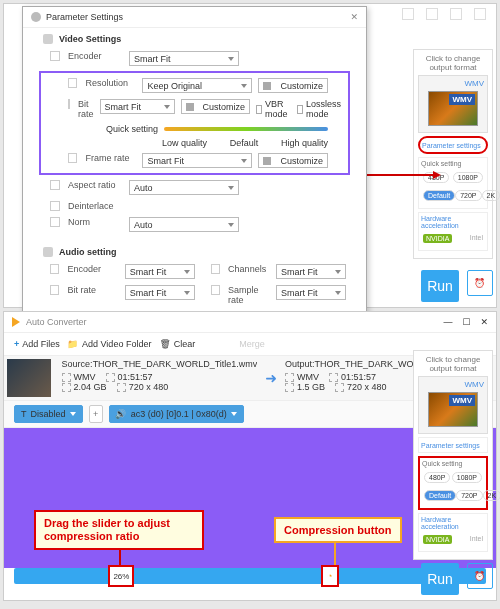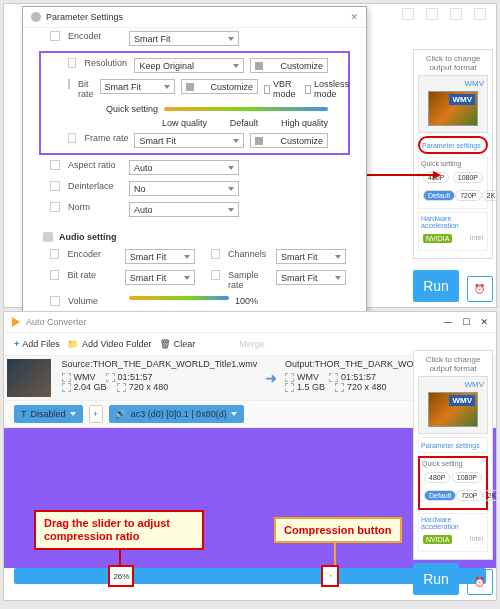--- a/index.html
+++ b/index.html
@@ -9,21 +9,21 @@
 .titlebar .gear{width:10px;height:10px;background:#bbb;border-radius:50%;margin-right:5px}
 .winbtn{margin-left:auto;color:#888;cursor:pointer}
 .section-h{display:flex;align-items:center;padding:6px 20px 4px;color:#666;font-weight:bold}
 .section-h .ic{width:10px;height:10px;background:#d0d0d0;border-radius:2px;margin-right:6px}
 .row{display:flex;align-items:flex-start;padding:3px 20px 3px 45px;gap:6px}
 .row .ic{width:10px;height:10px;border:1px solid #ccc;margin-left:-18px;margin-right:2px}
 .label{width:55px;color:#555}
 .sel{flex:0 0 110px;height:15px;border:1px solid #bbb;background:#fff;padding:0 4px;display:flex;align-items:center;justify-content:space-between}
 .sel.sm{flex:0 0 70px}
 .caret{width:0;height:0;border-left:3px solid transparent;border-right:3px solid transparent;border-top:4px solid #888}
-.cust{height:15px;border:1px solid #bbb;padding:0 4px;display:flex;align-items:center;gap:17px;color:#666}
+.cust{height:15px;border:1px solid #bbb;padding:0 4px;display:flex;align-items:center;gap:9px;color:#666}
 .cust .pen{width:8px;height:8px;background:#aaa}
 .redbox{border:2px solid #8b5cf6;margin:2px 16px;padding:2px 0}
 .qualbar{height:4px;flex:1;background:linear-gradient(to right,#f5a623 0%,#7ed321 50%,#4a90e2 100%);border-radius:2px}
 .qualrow{display:flex;align-items:center;padding:2px 20px 2px 65px;gap:6px;font-size:8px;color:#999}
 .chk{display:flex;align-items:center;gap:3px;color:#777}
 .chk .box{width:9px;height:9px;border:1px solid #aaa}
 .volbar{height:4px;flex:0 0 100px;background:linear-gradient(to right,#f5a623 0%,#7ed321 60%,#4a90e2 100%);border-radius:2px}
 .btnrow{display:flex;justify-content:flex-end;gap:0;margin-top:8px}
 .btn{padding:5px 18px;color:#fff;text-align:center}
 .b-save{background:#4a90e2;margin-right:auto;margin-left:20px}
@@ -40,21 +40,21 @@
 .wmv::after{content:'WMV';position:absolute;top:2px;right:2px;background:#2a5aaa;color:#fff;font-size:8px;padding:1px 3px;font-weight:bold}
 .sp-row{display:flex;justify-content:space-between;margin:3px 0;font-size:7px;color:#888;padding:2px}
 .sp-sec{border:1px solid #eee;margin:3px 0;padding:2px}
 .sp-sec.hl{border:2px solid #dc0000;border-radius:10px}
 .sp-sec.hl2{border:2px solid #dc0000}
 .pill{border:1px solid #ddd;border-radius:7px;padding:1px 4px;font-size:7px}
 .pill.on{background:#4a90e2;color:#fff}
 .nvidia{background:#7ab51d;color:#fff;font-size:7px;padding:1px 3px;border-radius:2px}
 .runbtn{background:#35a7f0;color:#fff;text-align:center;padding:8px 0;font-size:14px;margin:3px;border-radius:2px}
 .clockbtn{width:26px;height:26px;border:1px solid #35a7f0;color:#35a7f0;display:inline-flex;align-items:center;justify-content:center;border-radius:2px}
-.rundock{position:absolute;right:3px;bottom:5px;width:80px;display:flex;gap:8px;align-items:flex-end}
+.rundock{position:absolute;right:3px;bottom:5px;width:72px;display:flex;gap:8px;align-items:flex-start}
 .rundock .runbtn{flex:1;margin:0}
 
 .arrow{position:absolute;top:170px;left:355px;width:80px;height:2px;background:#c00}
 .arrow::after{content:'';position:absolute;right:-2px;top:-3px;border-left:8px solid #c00;border-top:4px solid transparent;border-bottom:4px solid transparent}
 
 
 .toolbar{display:flex;align-items:center;gap:8px;padding:6px 10px;border-bottom:1px solid #eee}
 .tbtn{color:#2a8ad4;display:flex;align-items:center;gap:3px}
 .tbtn .plus{color:#2a8ad4;font-weight:bold}
 .filebar{display:flex;background:#f7f7f7;border-bottom:1px solid #eee;font-size:8px}
@@ -121,20 +121,24 @@
     <div class="clockbtn">⏰</div>
   </div>
   <div class="arrow"></div>
 
   <div style="position:absolute;left:18px;top:2px;width:345px;background:#fff;border:1px solid #aaa;box-shadow:2px 2px 6px rgba(0,0,0,.2);padding-bottom:0">
     <div class="titlebar">
       <div class="gear"></div>
       <span>Parameter Settings</span>
       <span class="winbtn">✕</span>
     </div>
+    <div class="section-h">
+        <div class="ic"></div>
+        <span>Video Settings</span>
+      </div>
 
     <div class="row">
       <div class="ic"></div>
       <div class="label">Encoder</div>
       <div class="sel">
           <span>Smart Fit</span>
           <span class="caret"></span>
         </div>
     </div>
 
@@ -199,24 +203,20 @@
         <div class="ic"></div>
         <div class="label">Aspect ratio</div>
         <div class="sel">
           <span>Auto</span>
           <span class="caret"></span>
         </div>
       </div>
     <div class="row">
         <div class="ic"></div>
         <div class="label">Deinterlace</div>
-        <div class="sel">
-          <span>No</span>
-          <span class="caret"></span>
-        </div>
       </div>
     <div class="row">
         <div class="ic"></div>
         <div class="label">Norm</div>
         <div class="sel">
           <span>Auto</span>
           <span class="caret"></span>
         </div>
       </div>
 

